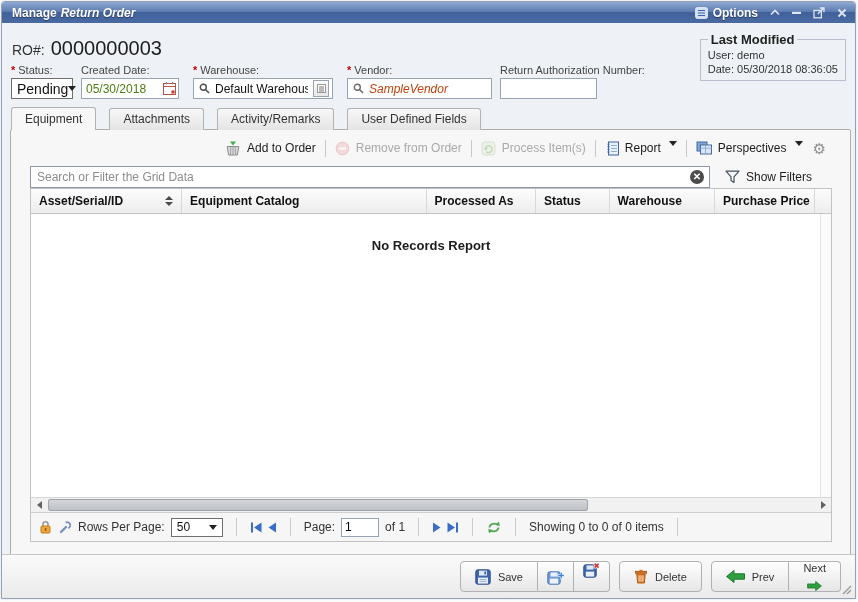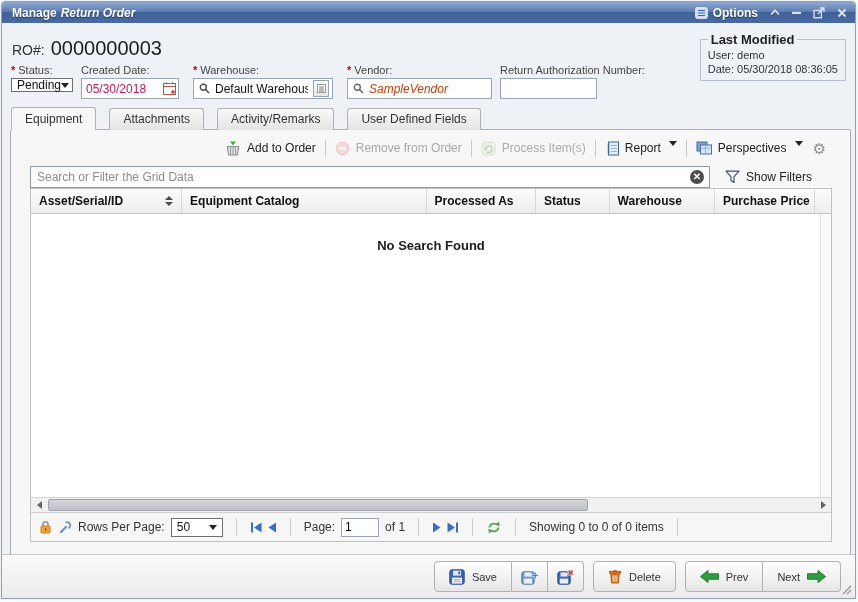--- a/index.html
+++ b/index.html
@@ -33,27 +33,27 @@
   .lastmod {
     position:absolute; right:9px; top:2px; width:142px; margin:0;
     border:1px solid #b7c0cc; padding:0 7px 5px 7px;
   }
   .lastmod legend { font-size:13px; font-weight:bold; color:#222; padding:0 3px; }
   .lm-row { font-size:11px; color:#333; margin-top:2px; white-space:nowrap; }
   .fg { position:absolute; top:34px; }
   .flabel { font-size:11px; color:#444; margin-bottom:2px; display:flex; align-items:center; gap:3px; white-space:nowrap; }
   .req { color:#c00000; font-weight:bold; }
   .mocksel {
-    height:14px; border:1px solid #6f6f6f; background:#fff; display:flex;
+    height:21px; border:1px solid #6f6f6f; background:#fff; display:flex;
     align-items:center; justify-content:space-between; padding:0 5px;
-    font-size:12px; color:#111; cursor:pointer;
+    font-size:14px; color:#111; cursor:pointer;
   }
   .dd { width:0; height:0; border-left:4px solid transparent; border-right:4px solid transparent; border-top:5px solid #222; }
   .datebox { position:relative; height:21px; }
-  .datebox input { width:100%; height:21px; border:1px solid #97a4b3; padding:0 18px 0 4px; font-size:12px; font-family:inherit; color:#be185d; }
+  .datebox input { width:100%; height:21px; border:1px solid #97a4b3; padding:0 18px 0 4px; font-size:12px; font-family:inherit; color:#4d7c0f; }
   .calbtn { position:absolute; right:2px; top:3px; cursor:pointer; line-height:0; }
   .lookup {
     height:21px; border:1px solid #97a4b3; background:#fff; display:flex;
     align-items:center; gap:5px; padding:0 2px 0 5px; font-size:12px; color:#111;
   }
   .lookup .lv { flex:1; white-space:nowrap; overflow:hidden; }
   .lv.ph { color:#c2410c; font-style:italic; }
   .sidebtn {
     width:16px; height:17px; border:1px solid #97a4b3; margin-right:1px;
     background:linear-gradient(#fdfdfd,#e7e7e7); display:flex; align-items:center; justify-content:center; cursor:pointer;
@@ -125,21 +125,21 @@
     display:flex; align-items:center; justify-content:flex-end; padding-right:14px; gap:9px;
   }
   .btngroup { display:flex; }
   .btn {
     height:31px; display:flex; align-items:center; gap:7px; padding:0 14px;
     background:linear-gradient(#fefefe,#e6e6e6); border:1px solid #b1b1b1;
     font-size:11px; font-weight:normal; color:#333; cursor:pointer; box-shadow:inset 0 1px 0 #fff;
   }
   .btngroup .btn + .btn { border-left:none; }
   .btngroup .btn:first-child { border-radius:4px 0 0 4px; }
-  .btngroup .btn:last-child { border-radius:0 4px 4px 0; }
+  .btngroup .btn:last-child { border-radius:0 4px 4px 0;flex-direction:column; }
   .btn.single { border-radius:4px; }
   .btn.icononly { padding:0 9px; }
   .grip { position:absolute; right:3px; bottom:3px; line-height:0; cursor:nwse-resize; }
 </style>
 </head>
 <body>
 
 <div class="window">
 
   <div class="titlebar">
@@ -361,21 +361,21 @@
         <div class="hc c4">
             <span>Warehouse</span>
           </div>
         <div class="hc c5">
             <span>Purchase Price</span>
           </div>
         <div class="hc spacer"></div>
       </div>
 
       <div class="gbody">
-        <div class="norec">No Search Found</div>
+        <div class="norec">No Records Report</div>
         <div class="vtrack"></div>
       </div>
 
       <div class="hscroll">
         <span class="harrow l">
             <span class="tri-l"></span>
           </span>
         <div class="hthumb"></div>
         <span class="harrow r">
             <span class="tri-r"></span>

